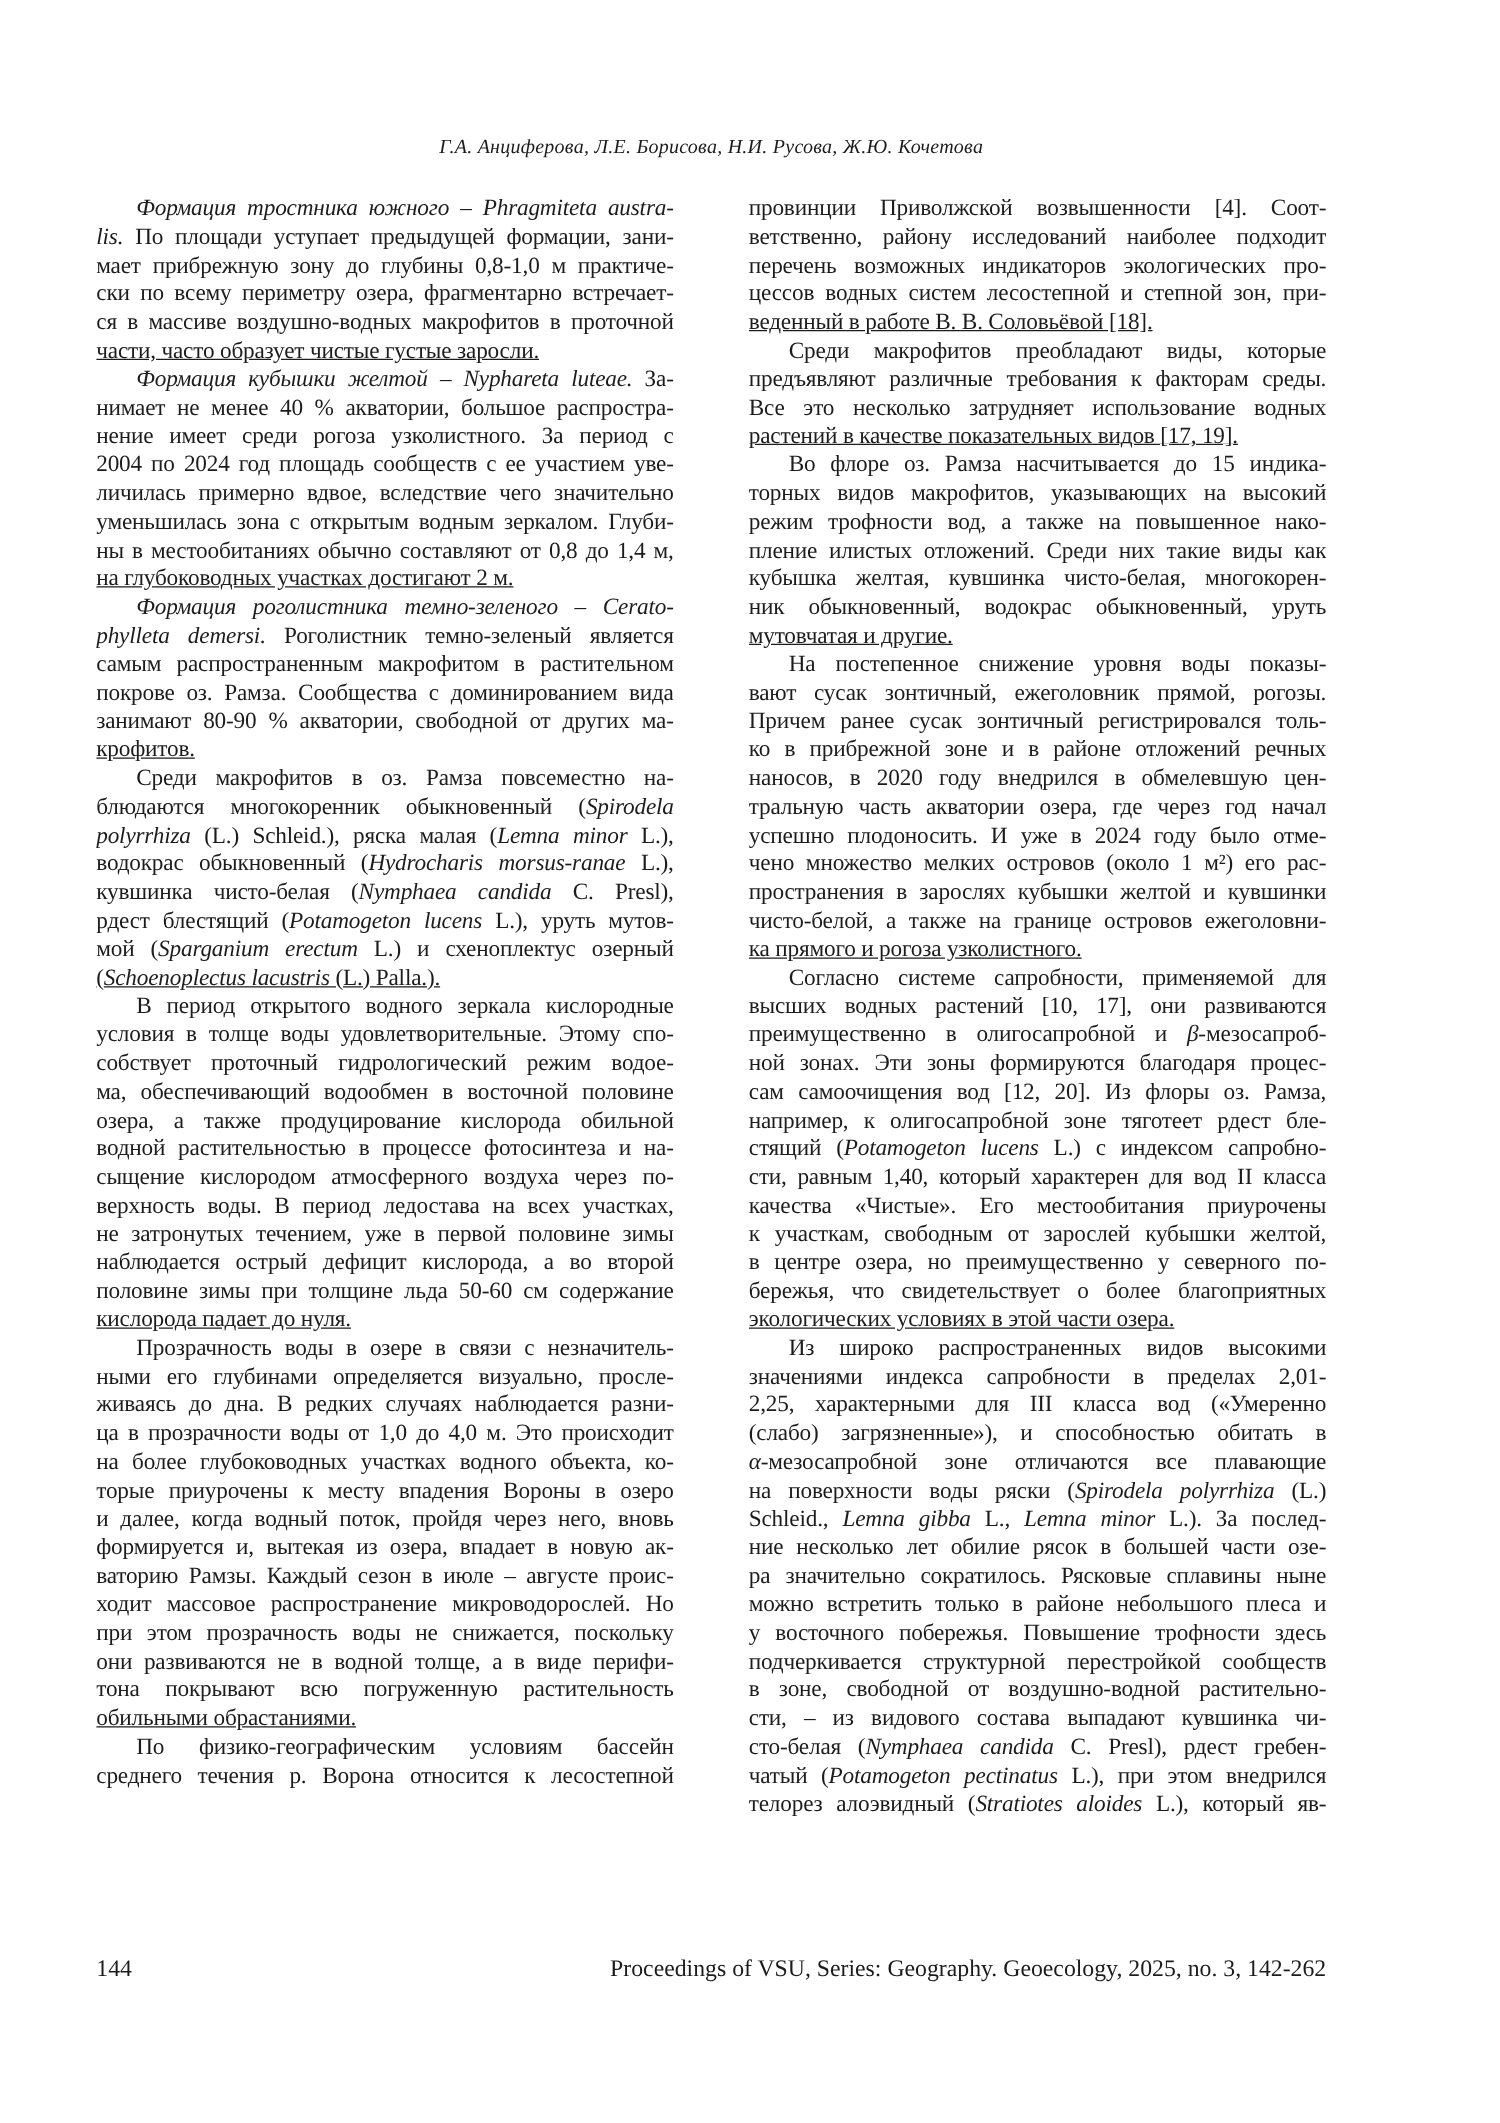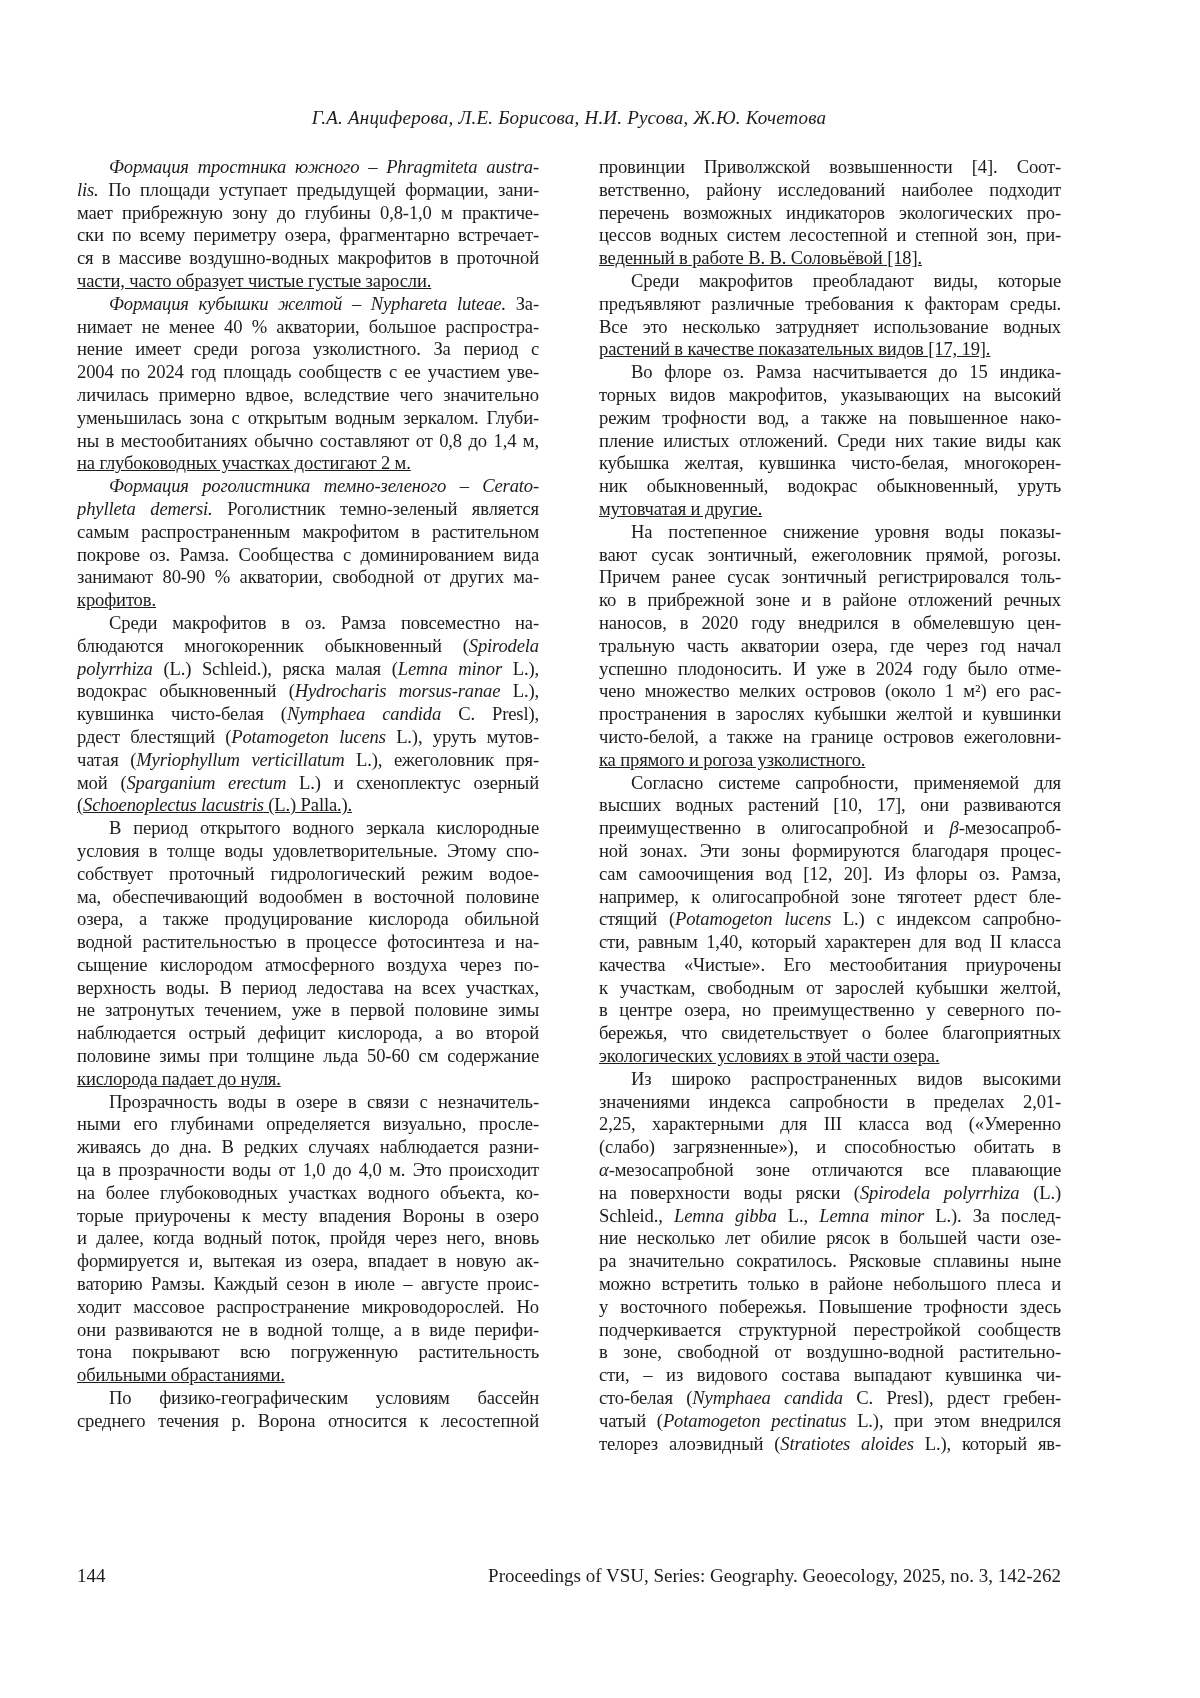--- a/index.html
+++ b/index.html
@@ -9,21 +9,21 @@
     background:#ffffff;
     color:#1c1c1c;
     font-family:"Liberation Serif","DejaVu Serif",serif;
     overflow:hidden;
   }
   .authors{
     position:absolute;
     left:77px;top:106px;width:984px;
     text-align:center;
     font-style:italic;
-    font-size:19px;
+    font-size:16px;
     line-height:24px;
     letter-spacing:.2px;
   }
   .cols{
     position:absolute;
     left:77px;top:156px;width:984px;
     display:flex;
     gap:32px;
   }
   .col{width:478px;}
@@ -79,21 +79,20 @@
         <div class="line"><span>самым распространенным макрофитом в растительном</span></div>
         <div class="line"><span>покрове оз. Рамза. Сообщества с доминированием вида</span></div>
         <div class="line"><span>занимают 80-90 % акватории, свободной от других ма-</span></div>
         <div class="line last"><span>крофитов.</span></div>
         <div class="line in"><span>Среди макрофитов в оз. Рамза повсеместно на-</span></div>
         <div class="line"><span>блюдаются многокоренник обыкновенный (</span><em>Spirodela</em></div>
         <div class="line"><em>polyrrhiza</em><span> (L.) Schleid.), ряска малая (</span><em>Lemna minor</em><span> L.),</span></div>
         <div class="line"><span>водокрас обыкновенный (</span><em>Hydrocharis morsus-ranae</em><span> L.),</span></div>
         <div class="line"><span>кувшинка чисто-белая (</span><em>Nymphaea candida</em><span> C. Presl),</span></div>
         <div class="line"><span>рдест блестящий (</span><em>Potamogeton lucens</em><span> L.), уруть мутов-</span></div>
-        <div class="line"><span>чатая (</span><em>Myriophyllum verticillatum</em><span> L.), ежеголовник пря-</span></div>
         <div class="line"><span>мой (</span><em>Sparganium erectum</em><span> L.) и схеноплектус озерный</span></div>
         <div class="line last"><span>(</span><em>Schoenoplectus lacustris</em><span> (L.) Palla.).</span></div>
         <div class="line in"><span>В период открытого водного зеркала кислородные</span></div>
         <div class="line"><span>условия в толще воды удовлетворительные. Этому спо-</span></div>
         <div class="line"><span>собствует проточный гидрологический режим водое-</span></div>
         <div class="line"><span>ма, обеспечивающий водообмен в восточной половине</span></div>
         <div class="line"><span>озера, а также продуцирование кислорода обильной</span></div>
         <div class="line"><span>водной растительностью в процессе фотосинтеза и на-</span></div>
         <div class="line"><span>сыщение кислородом атмосферного воздуха через по-</span></div>
         <div class="line"><span>верхность воды. В период ледостава на всех участках,</span></div>
@@ -104,20 +103,21 @@
         <div class="line in"><span>Прозрачность воды в озере в связи с незначитель-</span></div>
         <div class="line"><span>ными его глубинами определяется визуально, просле-</span></div>
         <div class="line"><span>живаясь до дна. В редких случаях наблюдается разни-</span></div>
         <div class="line"><span>ца в прозрачности воды от 1,0 до 4,0 м. Это происходит</span></div>
         <div class="line"><span>на более глубоководных участках водного объекта, ко-</span></div>
         <div class="line"><span>торые приурочены к месту впадения Вороны в озеро</span></div>
         <div class="line"><span>и далее, когда водный поток, пройдя через него, вновь</span></div>
         <div class="line"><span>формируется и, вытекая из озера, впадает в новую ак-</span></div>
         <div class="line"><span>ваторию Рамзы. Каждый сезон в июле – августе проис-</span></div>
         <div class="line"><span>ходит массовое распространение микроводорослей. Но</span></div>
+        <div class="line"><span>при этом прозрачность воды не снижается, поскольку</span></div>
         <div class="line"><span>они развиваются не в водной толще, а в виде перифи-</span></div>
         <div class="line"><span>тона покрывают всю погруженную растительность</span></div>
         <div class="line last"><span>обильными обрастаниями.</span></div>
         <div class="line in"><span>По физико-географическим условиям бассейн</span></div>
         <div class="line"><span>среднего течения р. Ворона относится к лесостепной</span></div>
       </div>
     <div class="col right">
         <div class="line"><span>провинции Приволжской возвышенности [4]. Соот-</span></div>
         <div class="line"><span>ветственно, району исследований наиболее подходит</span></div>
         <div class="line"><span>перечень возможных индикаторов экологических про-</span></div>

